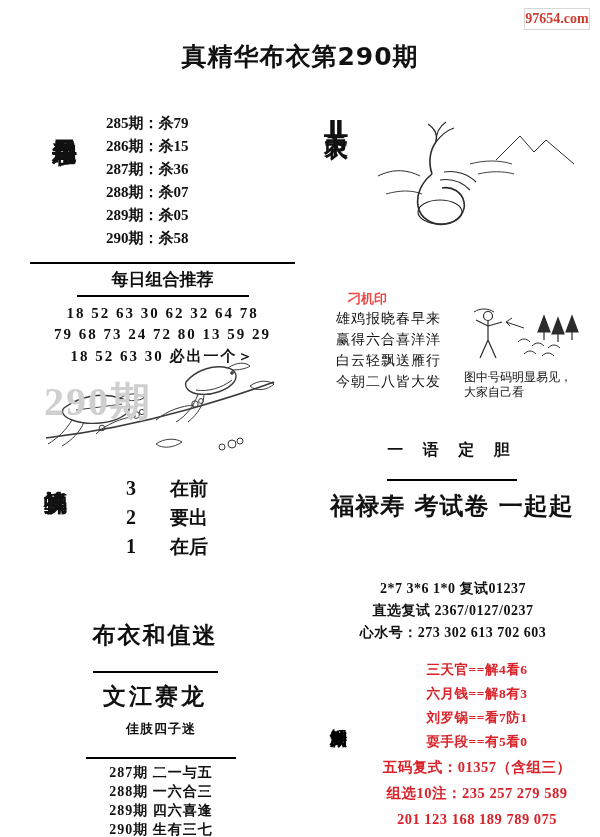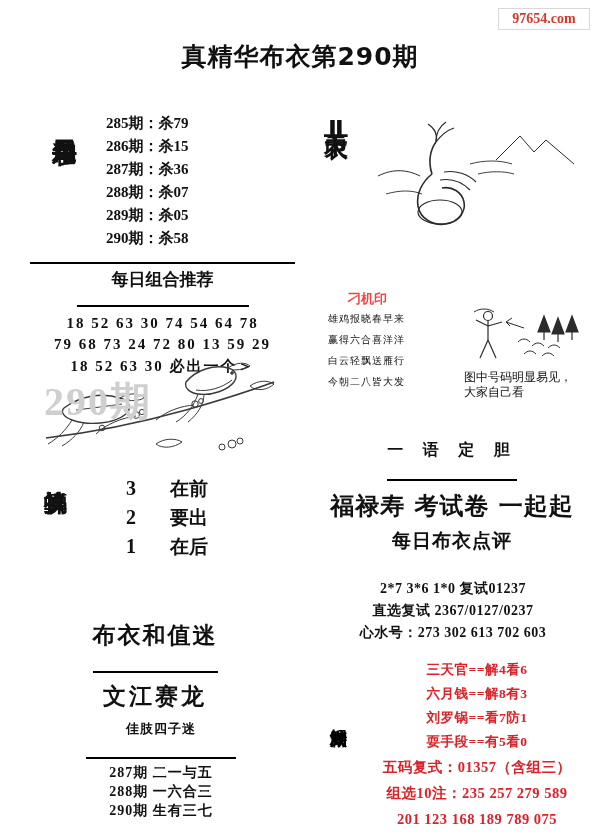--- a/index.html
+++ b/index.html
@@ -10,21 +10,21 @@
   body {
     width: 600px; height: 837px;
     position: relative;
     font-family: "DejaVu Sans", "Liberation Sans", sans-serif;
     color: #111;
     overflow: hidden;
   }
   .watermark {
     position: absolute;
     top: 8px; right: 10px;
-    width: 92px; height: 22px;
+    width: 66px; height: 22px;
     background: #ffffff;
     border: 1px solid #d8d8d8;
     font-family: "Liberation Serif", serif;
     font-size: 14px;
     font-weight: bold;
     color: #d03a2f;
     display: flex; align-items: center; justify-content: center;
     letter-spacing: 0px;
   }
   .title {
@@ -72,21 +72,21 @@
     margin: 0;
   }
 
   #combo-block {
     position: absolute;
     top: 268px; left: 30px; width: 265px;
   }
   #combo-block .hdr {
     text-align: center;
     font-size: 17px; font-weight: bold;
-    padding-bottom: 14px;
+    padding-bottom: 4px;
     border-bottom: 2px solid #000;
     width: 172px; margin: 0 auto 6px auto;
   }
   #combo-block .nums {
     font-family: "Liberation Serif", serif;
     font-size: 15px;
     font-weight: bold;
     line-height: 1.42;
     letter-spacing: 2px;
     text-align: center;
@@ -183,22 +183,22 @@
     position: absolute;
     top: 296px; left: 322px;
     width: 262px; height: 110px;
   }
   #poem-block .stamp {
     position: absolute; left: 26px; top: -6px;
     font-size: 13px; font-weight: bold;
     color: #ef4444;
   }
   #poem-block .lines {
-    position: absolute; left: 6px; top: 12px;
-    font-size: 10px;
+    position: absolute; left: 14px; top: 12px;
+    font-size: 14px;
     line-height: 21px;
     letter-spacing: 1px;
   }
   #poem-block .art { position: absolute; left: 140px; top: 6px; width: 120px; height: 70px; }
   #poem-block .note {
     position: absolute; left: 142px; top: 74px;
     font-size: 12px; line-height: 15px;
   }
 
   #yiyu-block {
@@ -279,21 +279,21 @@
     <div>288期：杀07</div>
     <div>289期：杀05</div>
     <div>290期：杀58</div>
   </div>
 </div>
 
 <hr class="rule" style="position:absolute;top:262px;left:30px;width:265px;">
 
 <div id="combo-block">
   <div class="hdr">每日组合推荐</div>
-  <div class="nums">18  52  63  30  74  54  64  78</div>
+  <div class="nums">18  52  63  30  62  32  64  78</div>
   <div class="nums">79  68  73  24  72  80  13  59  29</div>
   <div class="nums">18  52  63  30   必出一个＞</div>
 </div>
 
 <div id="bird-art">
   <div class="ghost">290期</div>
   <svg width="250" height="105" viewBox="0 0 250 105">
     <g stroke="#3a3a3a" fill="none" stroke-width="1">
 
       <path d="M10 86 C60 80, 100 72, 150 58 C175 51, 200 44, 238 30" stroke-width="1.6"></path>
@@ -346,20 +346,21 @@
 <div id="bingyi-block">
   <div class="l1">布衣和值迷</div>
   <div class="l2">文江赛龙</div>
 </div>
 
 <div id="four-block">
   <div class="hdr">佳肢四子迷</div>
   <div class="rows">
     <div>287期  二一与五</div>
     <div>288期  一六合三</div>
+    <div>289期  四六喜逢</div>
     <div>290期  生有三七</div>
   </div>
 </div>
 
 <div id="bytx-block">
   <div class="vert-label">帀衣天下Ⅱ</div>
   <svg id="bytx-art" viewBox="0 0 200 125">
     <g stroke="#2b2b2b" fill="none" stroke-width="1.2">
 
       <path d="M118 44 L142 20 L156 36 L168 24 L196 48" stroke-width="1"></path>
@@ -413,21 +414,20 @@
   </svg>
   <div class="note">
     <div>图中号码明显易见，</div>
     <div>大家自己看</div>
   </div>
 </div>
 
 <div id="yiyu-block">
   <div class="hdr">一 语 定 胆</div>
   <div class="big">福禄寿  考试卷  一起起</div>
-  <div class="sub">每日布衣点评</div>
 </div>
 
 <div id="code-block">
   <div>2*7  3*6  1*0  复试01237</div>
   <div>直选复试  2367/0127/0237</div>
   <div>心水号：273  302  613  702  603</div>
 </div>
 
 <div id="red-block">
   <div class="vert-label">精解太湖</div>

